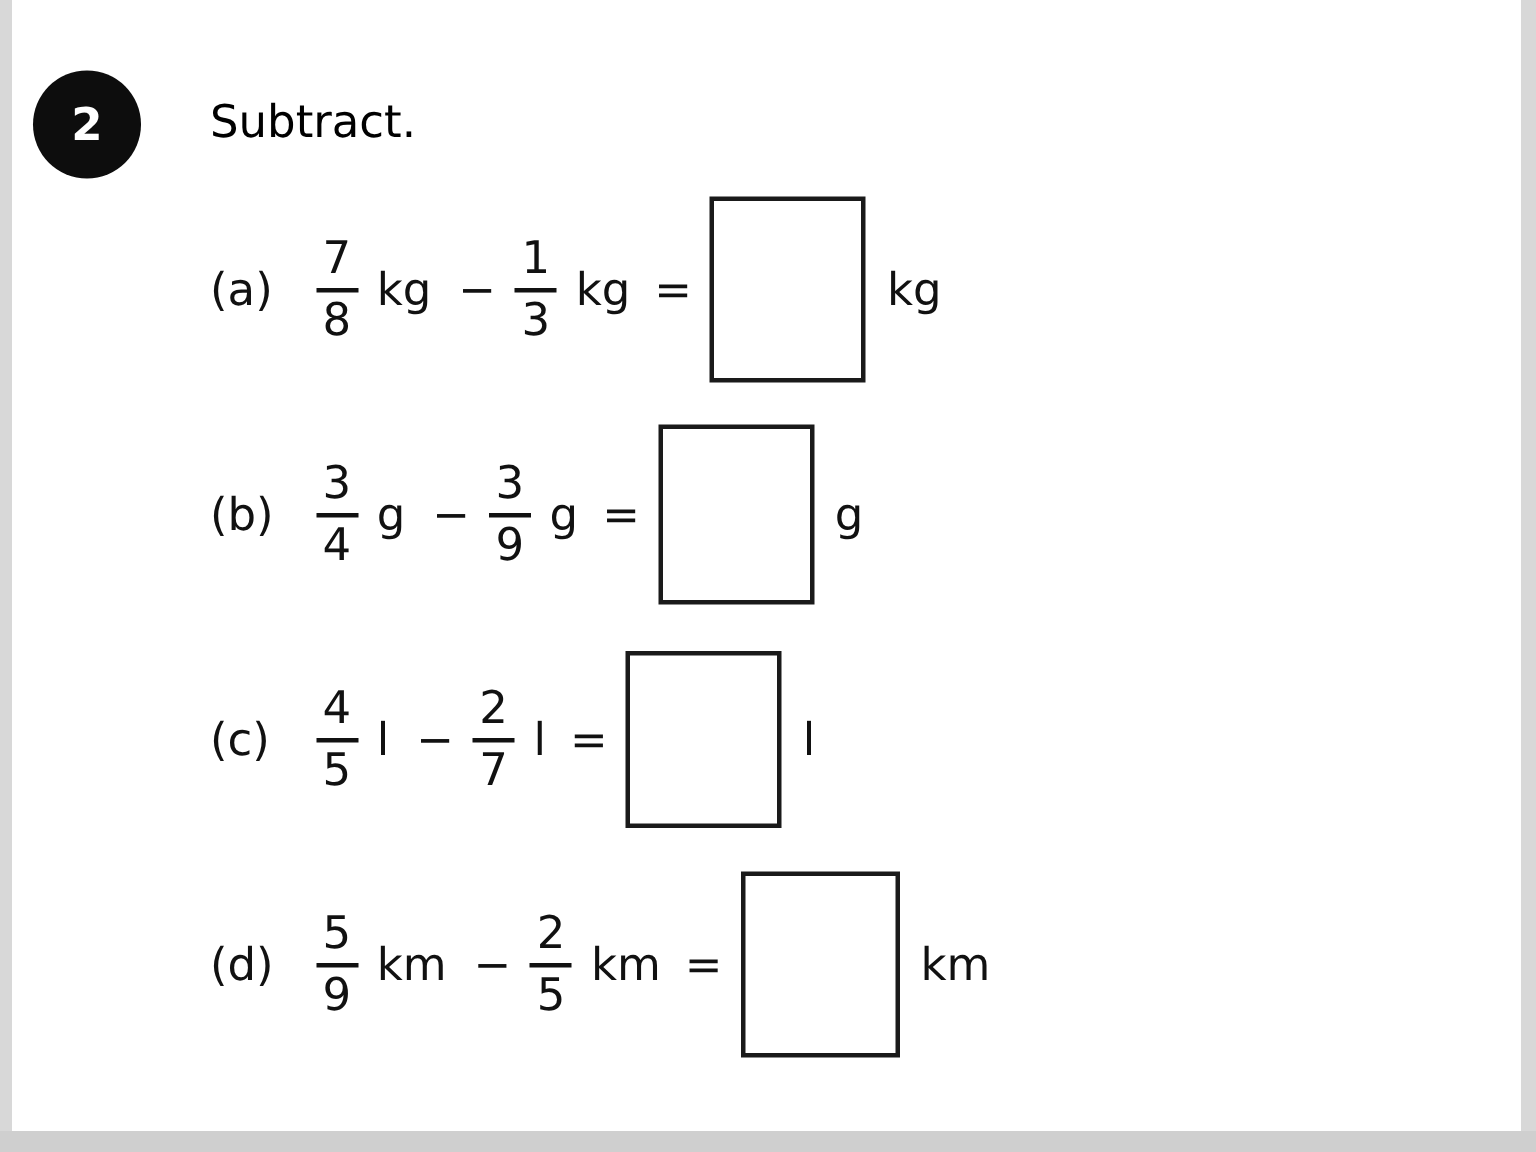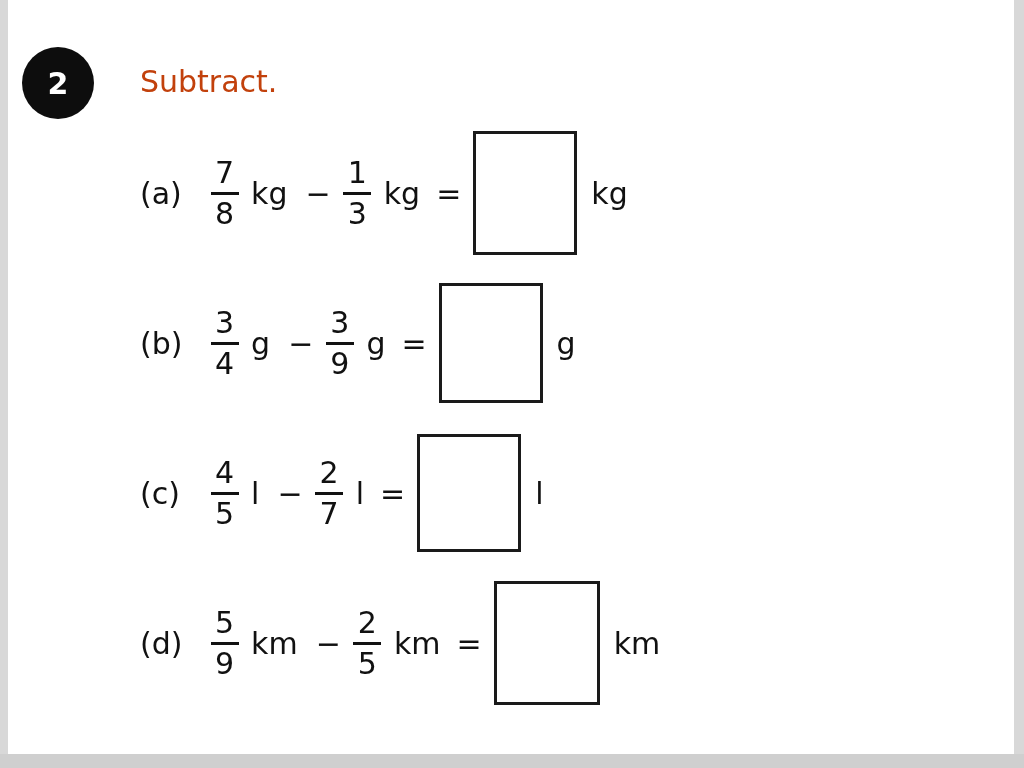--- a/index.html
+++ b/index.html
@@ -53,21 +53,21 @@
     display: flex;
     align-items: center;
     justify-content: center;
     letter-spacing: 0;
   }
   .instruction {
     position: absolute;
     left: 140px;
     top: 64px;
     font-size: 30px;
-    color: #c2410c;
+    color: #000000;
   }
   .rows {
     position: absolute;
     left: 0;
     top: 118px;
     width: 1024px;
   }
   .row {
     display: flex;
     align-items: center;

